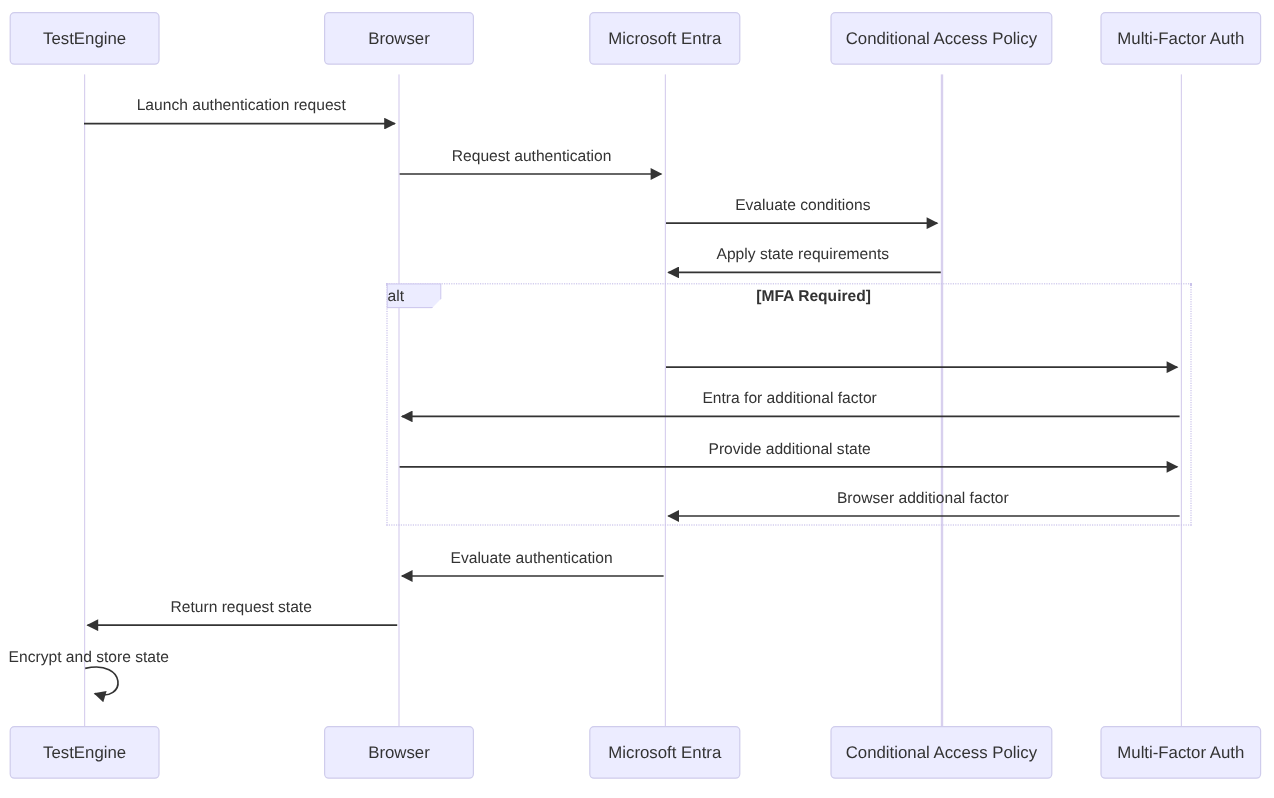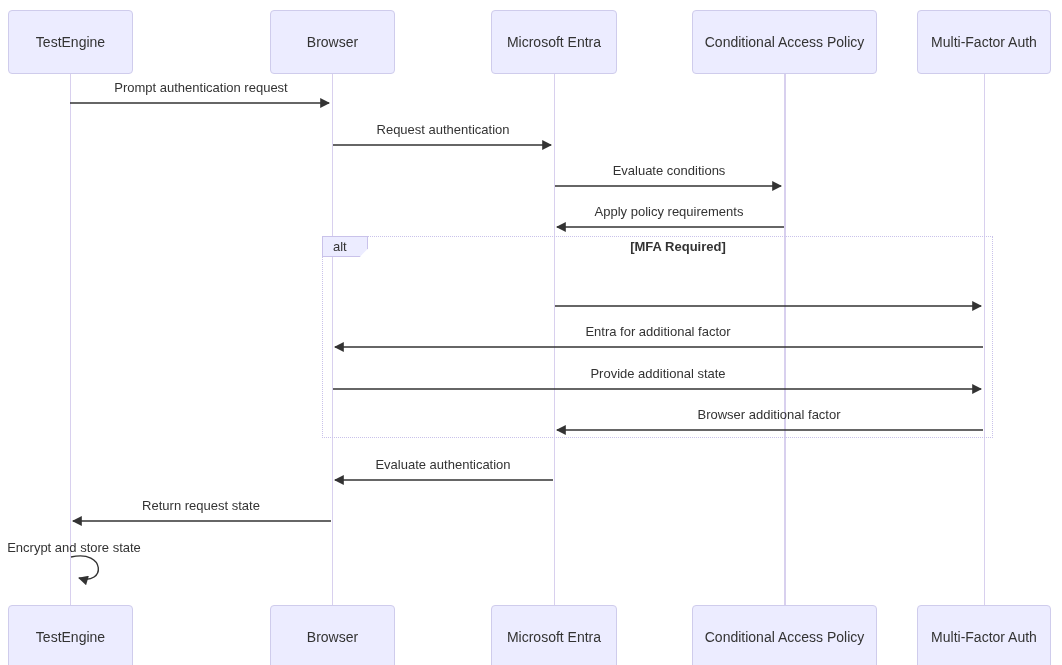--- a/index.html
+++ b/index.html
@@ -4,30 +4,30 @@
 <style>
   :root{
     --actor-fill:#ececff; --actor-border:#cfccec; --lifeline:#d8d0ee;
     --arrow:#333333; --fragment-border:#c9c2ea; --text:#333333; --bg:#ffffff;
   }
   *{margin:0;padding:0;box-sizing:border-box;}
   body{background:var(--bg);font-family:"Liberation Sans",sans-serif;color:var(--text);}
   .stage{position:relative;width:1062px;height:665px;background:var(--bg);overflow:hidden;}
   .overlay{position:absolute;left:0;top:0;pointer-events:none;}
   .lifeline{position:absolute;width:1.5px;top:62px;height:543px;background:var(--lifeline);}
-  .actor{position:absolute;height:64px;background:var(--actor-fill);
+  .actor{position:absolute;height:44px;background:var(--actor-fill);
     border:1px solid var(--actor-border);border-radius:4px;display:flex;
     align-items:center;justify-content:center;font-size:14px;color:var(--text);}
   .msg{position:absolute;transform:translateX(-50%);font-size:13px;height:18px;
     line-height:18px;white-space:nowrap;color:var(--text);}
   .fragment{position:absolute;left:322px;top:236px;width:671px;height:202px;
     border:1.5px dotted var(--fragment-border);}
   .fragment-label{position:absolute;left:322px;top:236px;width:46px;height:21px;
     background:var(--actor-fill);border:1px solid var(--fragment-border);
-    font-size:13px;line-height:20px;padding-left:10px;
+    font-size:13px;line-height:20px;
     clip-path:polygon(0 0,100% 0,100% 60%,82% 100%,0 100%);}
   .guard{position:absolute;left:678px;top:239px;transform:translateX(-50%);
     font-size:13px;font-weight:700;white-space:nowrap;}
 </style>
 </head>
 <body>
 
 <div class="stage">
 
   <div class="lifeline" style="left:69.5px"></div>
@@ -54,24 +54,24 @@
       <line x1="555" y1="306" x2="981" y2="306" marker-end="url(#ah)"></line>
       <line x1="983" y1="347" x2="335" y2="347" marker-end="url(#ah)"></line>
       <line x1="333" y1="389" x2="981" y2="389" marker-end="url(#ah)"></line>
       <line x1="983" y1="430" x2="557" y2="430" marker-end="url(#ah)"></line>
       <line x1="553" y1="480" x2="335" y2="480" marker-end="url(#ah)"></line>
       <line x1="331" y1="521" x2="73" y2="521" marker-end="url(#ah)"></line>
       <path d="M 71 557 C 106 549, 106 586, 79 578" marker-end="url(#ah)"></path>
     </g>
   </svg>
 
-  <div class="msg" style="left:201px;top:79px">Prompt authentication request</div>
+  <div class="msg" style="left:201px;top:79px">Launch authentication request</div>
   <div class="msg" style="left:443px;top:121px">Request authentication</div>
   <div class="msg" style="left:669px;top:162px">Evaluate conditions</div>
-  <div class="msg" style="left:669px;top:203px">Apply policy requirements</div>
+  <div class="msg" style="left:669px;top:203px">Apply state requirements</div>
   <div class="msg" style="left:658px;top:323px">Entra for additional factor</div>
   <div class="msg" style="left:658px;top:365px">Provide additional state</div>
   <div class="msg" style="left:769px;top:406px">Browser additional factor</div>
   <div class="msg" style="left:443px;top:456px">Evaluate authentication</div>
   <div class="msg" style="left:201px;top:497px">Return request state</div>
   <div class="msg" style="left:74px;top:539px">Encrypt and store state</div>
 
   <div class="actor" style="left:8px;top:10px;width:125px">
       <span>TestEngine</span>
     </div>

